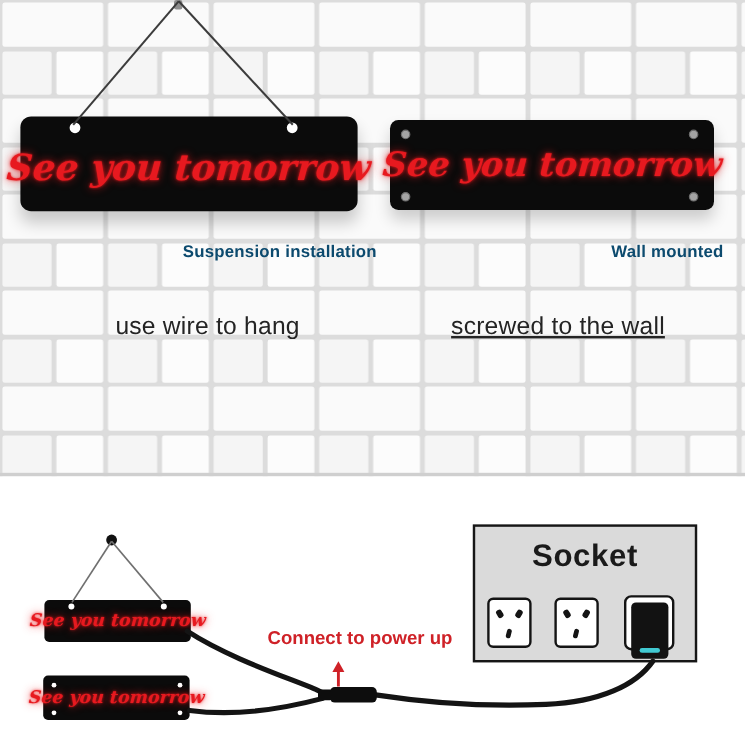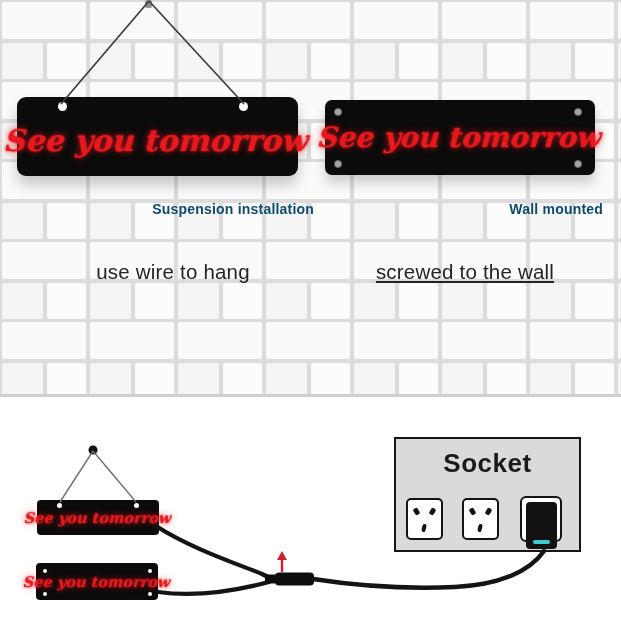--- a/index.html
+++ b/index.html
@@ -118,20 +118,21 @@
   </div>
 
   <div class="sign sign-sm sign-flat-sm">
     <span class="dot-sm" style="left:7px;top:6px;"></span>
     <span class="dot-sm" style="left:112px;top:6px;"></span>
     <span class="dot-sm" style="left:7px;top:29px;"></span>
     <span class="dot-sm" style="left:112px;top:29px;"></span>
     <span class="sign-text">See you tomorrow</span>
   </div>
 
+  <div class="connect-label">Connect to power up</div>
 
   <div class="socket-panel">
     <div class="socket-title">Socket</div>
     <div class="outlet outlet-1">
       <span class="slot slot-l"></span>
       <span class="slot slot-r"></span>
       <span class="slot slot-b"></span>
     </div>
     <div class="outlet outlet-2">
       <span class="slot slot-l"></span>

